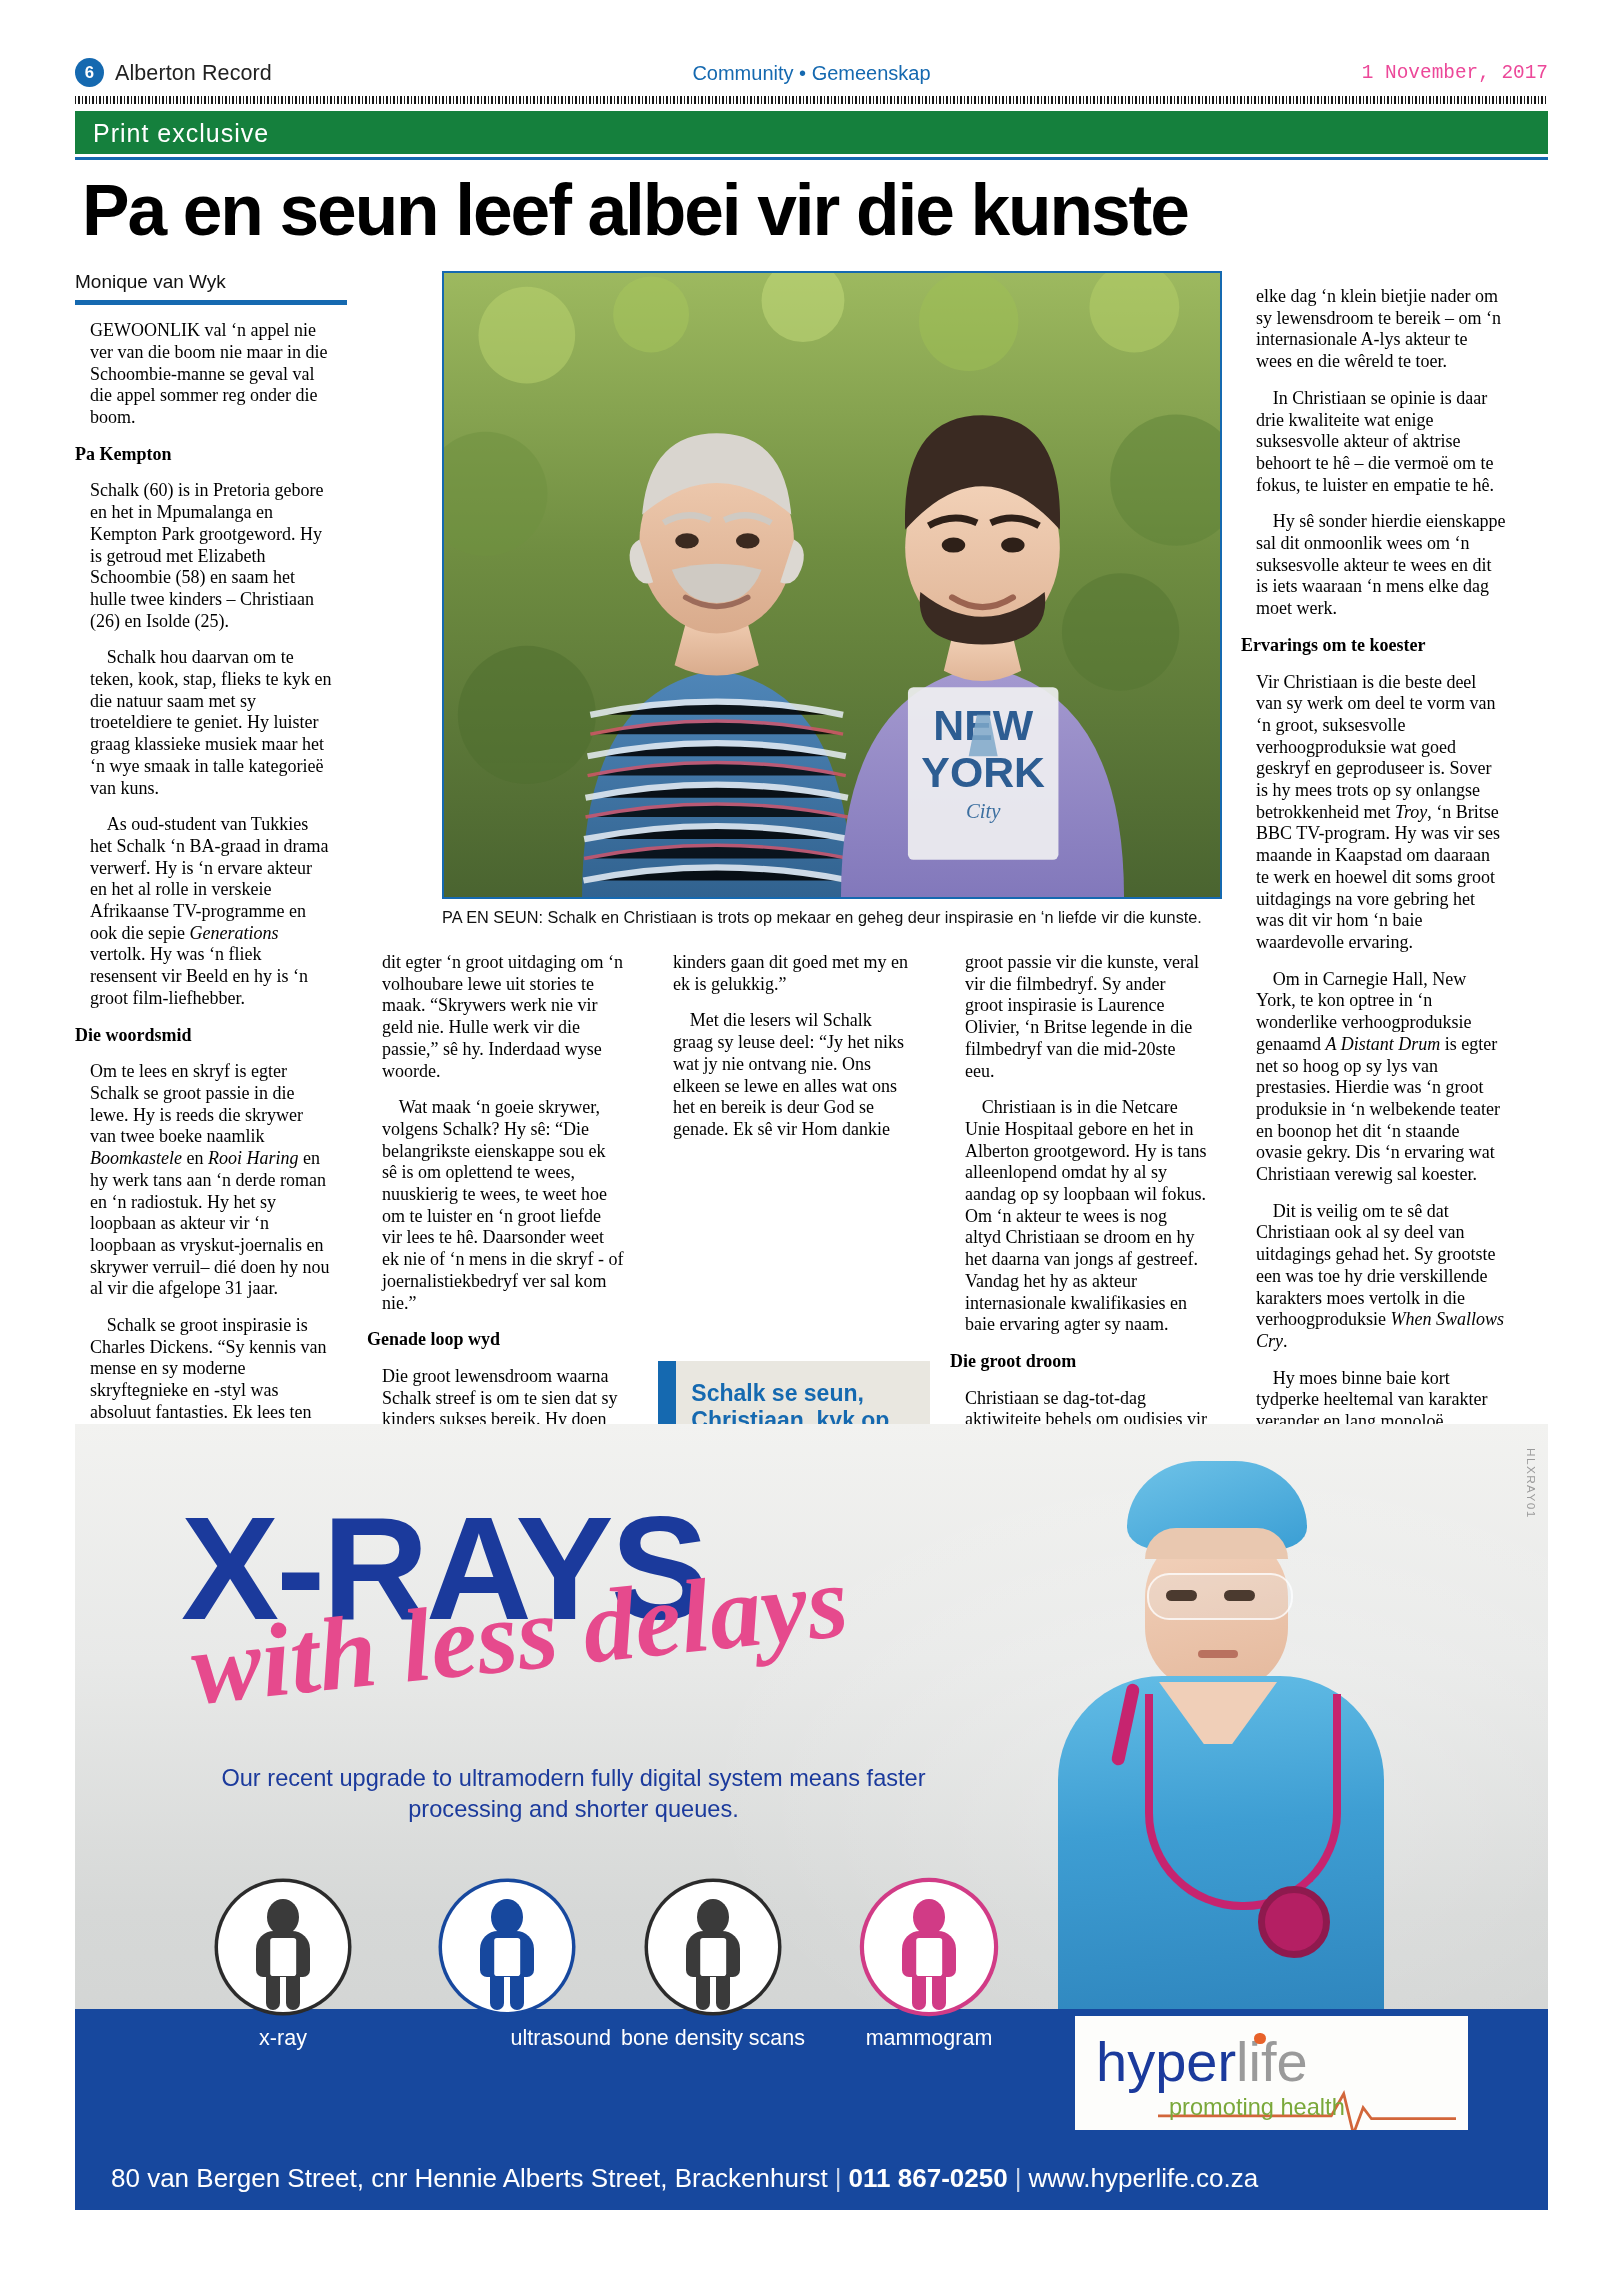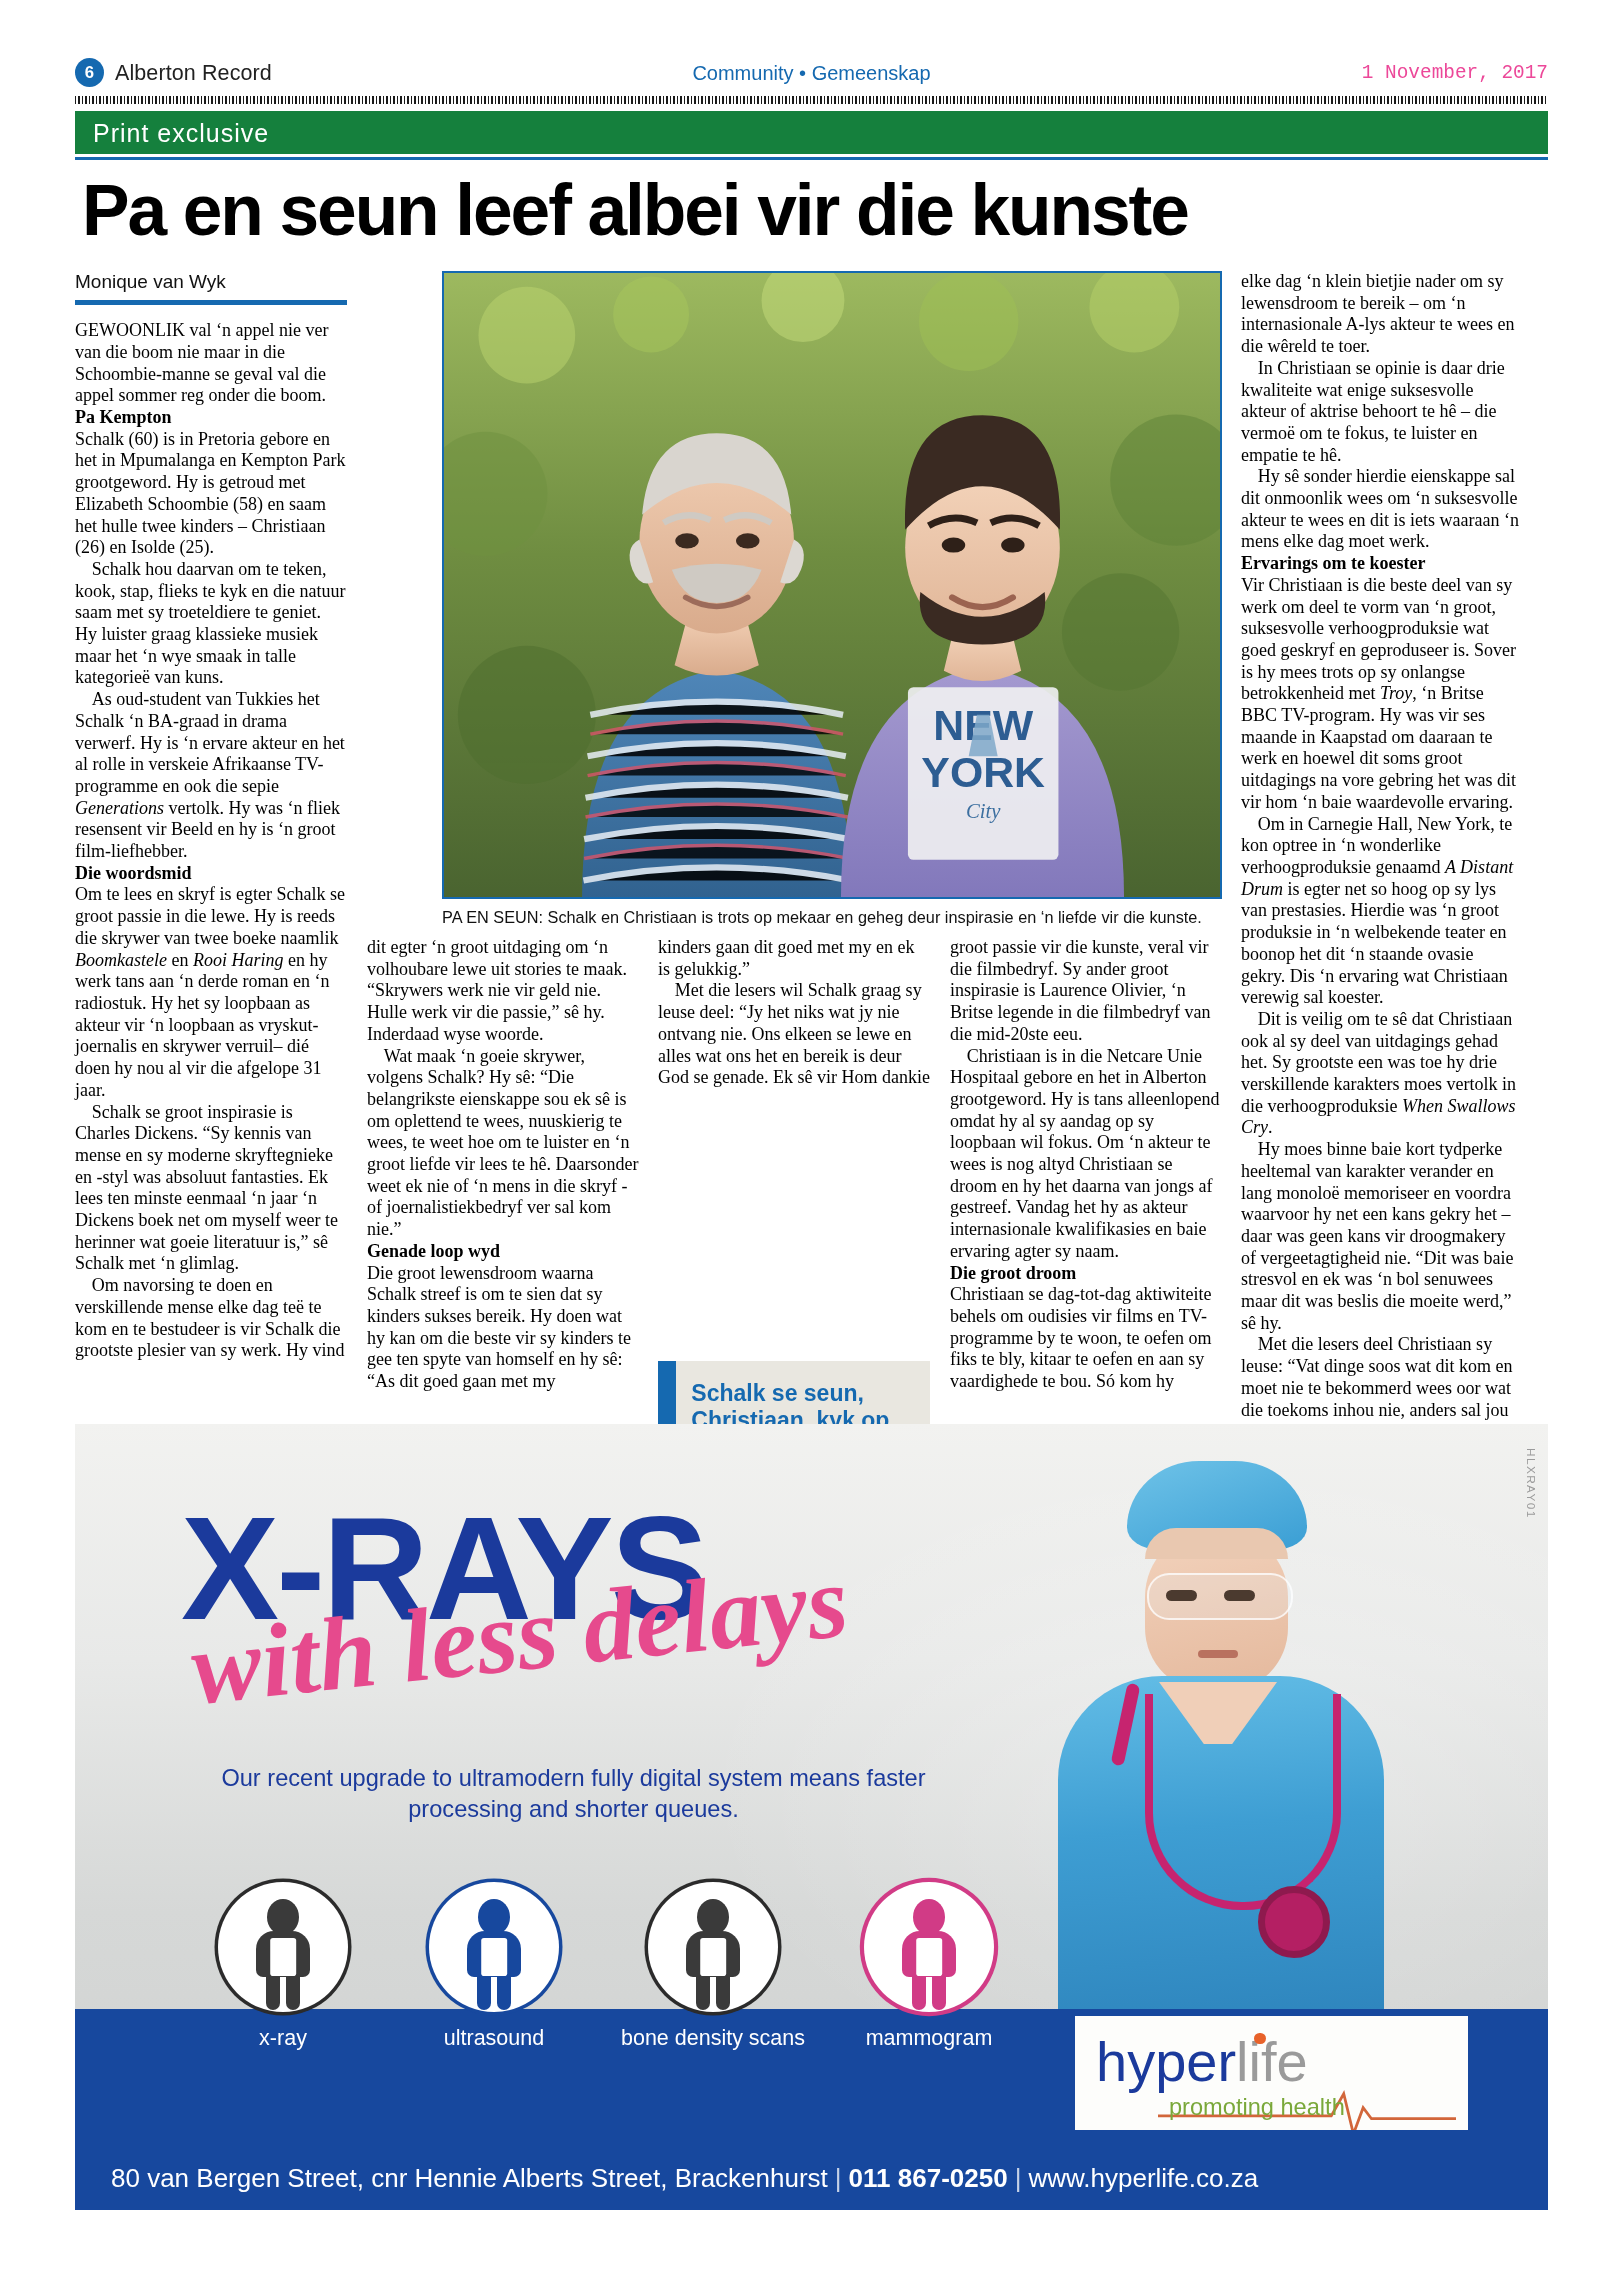--- a/index.html
+++ b/index.html
@@ -26,21 +26,21 @@
     letter-spacing:-2.1px;white-space:nowrap;transform:scaleX(.99);transform-origin:left top;z-index:5;}
 
   
   .article{position:absolute;left:75px;top:271px;width:1473px;height:1138px;}
   .col{position:absolute;top:0;width:272px;}
   .c1{left:0px;}.c5{left:1166px;width:280px;}
 
   .byline{font-family:"Liberation Sans",sans-serif;font-size:19px;color:#111;margin:0 0 7px 0;}
   .byline-rule{height:4.9px;background:#1569b0;margin-bottom:15.3px;}
 
-  .body p{font-family:"Liberation Serif",serif;font-size:18px;line-height:21.7px;color:#000;margin:0;text-align:left;}
+  .body p{font-family:"Liberation Serif",serif;font-size:18px;line-height:21.7px;color:#000;margin:15px;text-align:left;}
   .body p.ind{text-indent:16.7px;}
   .body h4{font-family:"Liberation Serif",serif;font-weight:bold;font-size:18px;line-height:21.7px;margin:0;color:#000;}
   .body i{font-style:italic;}
 
   
   .photo-wrap{position:absolute;left:367px;top:0px;width:780px;height:628px;border:2.1px solid #1569b0;box-sizing:border-box;overflow:hidden;background:#c2410c;}
   .photo-canvas{position:absolute;inset:0;}
   .caption{position:absolute;left:367px;top:637px;width:868px;font-family:"Liberation Sans",sans-serif;font-size:16.3px;color:#111;}
 
   
@@ -82,21 +82,21 @@
 
   .ad-xrays{position:absolute;left:106px;top:75px;font-family:"Liberation Sans",sans-serif;font-weight:bold;
     font-size:147px;line-height:139px;color:#1b3a9c;letter-spacing:-2.8px;}
   .ad-script{position:absolute;left:117px;top:193px;font-family:"Liberation Serif",serif;font-style:italic;font-weight:bold;
     font-size:104px;line-height:104px;color:#e64a8d;transform:rotate(-6deg);transform-origin:left center;}
   .ad-sub{position:absolute;left:89px;top:339px;width:819px;text-align:center;
     font-family:"Liberation Sans",sans-serif;font-size:23.6px;line-height:30.5px;color:#1b3a9c;}
 
   .icon-row{position:absolute;left:104px;top:458px;width:895px;height:160px;}
   .icon-cell{position:absolute;top:0;width:208px;text-align:center;}
-  .ic0{left:0;} .ic1{left:211px;} .ic2{left:430px;} .ic3{left:646px;}
+  .ic0{left:0;} .ic1{left:224px;text-align:right;} .ic2{left:430px;} .ic3{left:646px;}
   .ic-circle{width:130px;height:130px;border-radius:50%;background:#fff;margin:0 auto;position:relative;box-shadow:0 0 0 3.5px rgba(255,255,255,.9);}
   .ic-circle.ring-dark{box-shadow:0 0 0 3.5px #2b2b2b;}
   .ic-circle.ring-blue{box-shadow:0 0 0 3.5px #17489e;}
   .ic-circle.ring-pink{box-shadow:0 0 0 4.2px #d13b86;}
   .ic-body{position:absolute;left:50%;top:16.7px;transform:translateX(-50%);width:54px;height:99px;}
   .ic-head{position:absolute;left:50%;top:0;transform:translateX(-50%);width:32px;height:36px;border-radius:50%;}
   .ic-torso{position:absolute;left:50%;top:32px;transform:translateX(-50%);width:54px;height:46px;border-radius:18px 18px 7px 7px;}
   .ic-legl,.ic-legr{position:absolute;top:75px;width:14.6px;height:36px;border-radius:0 0 7px 7px;}
   .ic-legl{left:9.7px;} .ic-legr{right:9.7px;}
   .ic-plate{position:absolute;left:50%;top:39px;transform:translateX(-50%);width:23.6px;height:36px;background:#fff;border-radius:2.8px;border:1.4px solid rgba(255,255,255,.9);}

